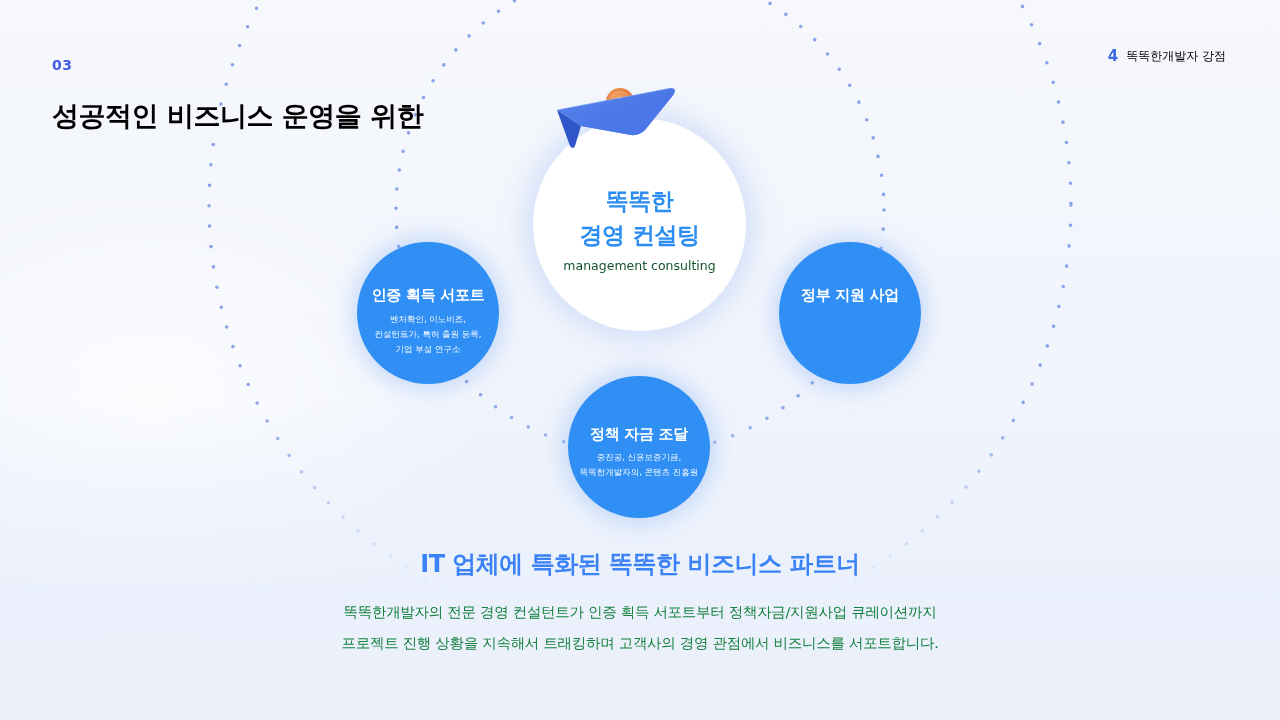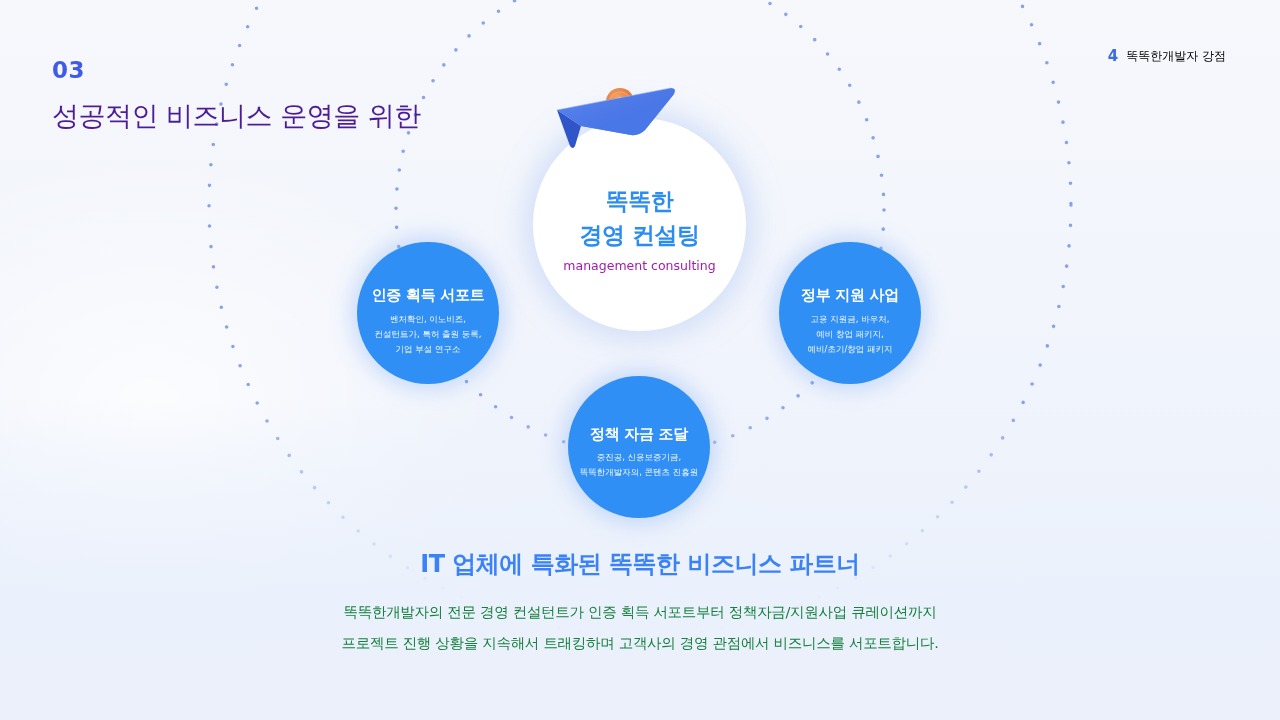--- a/index.html
+++ b/index.html
@@ -11,25 +11,25 @@
     }
     .bg-left-glow {
       position: absolute; left: -200px; top: 150px; width: 700px; height: 500px;
       background: radial-gradient(ellipse at center, rgba(255,255,255,0.75) 0%, rgba(255,255,255,0) 70%);
       pointer-events: none;
     }
     svg.dots { position: absolute; left: 0; top: 0; width: 1280px; height: 720px; }
     .section-num {
       position: absolute; left: 52px; top: 57px;
       font-family: "DejaVu Sans", sans-serif;
-      font-weight: bold; font-size: 23px; color: #3f5be8; letter-spacing: 0.5px;
+      font-weight: bold; font-size: 14px; color: #3f5be8; letter-spacing: 0.5px;
     }
     .page-title {
       position: absolute; left: 52px; top: 95px;
-      font-size: 27px; line-height: 42px; color: #4c1d95; font-weight: normal;
+      font-size: 27px; line-height: 42px; color: #000000; font-weight: bold;
       letter-spacing: -0.5px;
     }
     .page-title div { white-space: nowrap; }
     .top-right {
       position: absolute; right: 54px; top: 47px;
       display: flex; align-items: center; gap: 8px; white-space: nowrap;
     }
     .top-right .num { color: #3d6be0; font-weight: bold; font-size: 15px; }
     .top-right .label { color: #000000; font-size: 12px; }
 
@@ -38,21 +38,21 @@
       border-radius: 50%; background: #ffffff;
       box-shadow: 0 0 24px 10px rgba(190, 210, 245, 0.55);
       text-align: center;
     }
     .center-circle .t1 {
       position: absolute; left: 0; right: 0; top: 66px;
       color: #2b8cf2; font-weight: bold; font-size: 23px; line-height: 34px; letter-spacing: -0.5px;
     }
     .center-circle .t2 {
       position: absolute; left: 0; right: 0; top: 140px;
-      color: #a21caf; font-size: 12.5px;
+      color: #14532d; font-size: 12.5px;
     }
     .plane { position: absolute; left: 553px; top: 80px; width: 125px; height: 75px; }
 
     .blue-circle {
       position: absolute; width: 142px; height: 142px; border-radius: 50%;
       background: #2f8ff5;
       box-shadow: 0 0 20px 6px rgba(120, 170, 245, 0.35);
       color: #ffffff; text-align: center;
     }
     .blue-circle .title {
@@ -141,25 +141,20 @@
   <div class="title">인증 획득 서포트</div>
   <div class="desc">
     <div>벤처확인, 이노비즈,</div>
     <div>컨설턴트가, 특허 출원 등록,</div>
     <div>기업 부설 연구소</div>
   </div>
 </div>
 
 <div class="blue-circle" id="c2">
   <div class="title">정부 지원 사업</div>
-  <div class="desc">
-    <div>고용 지원금, 바우처,</div>
-    <div>예비 창업 패키지,</div>
-    <div>예비/초기/창업 패키지</div>
-  </div>
 </div>
 
 <div class="blue-circle" id="c3">
   <div class="title">정책 자금 조달</div>
   <div class="desc">
     <div>중진공, 신용보증기금,</div>
     <div>똑똑한개발자의, 콘텐츠 진흥원</div>
   </div>
 </div>
 

